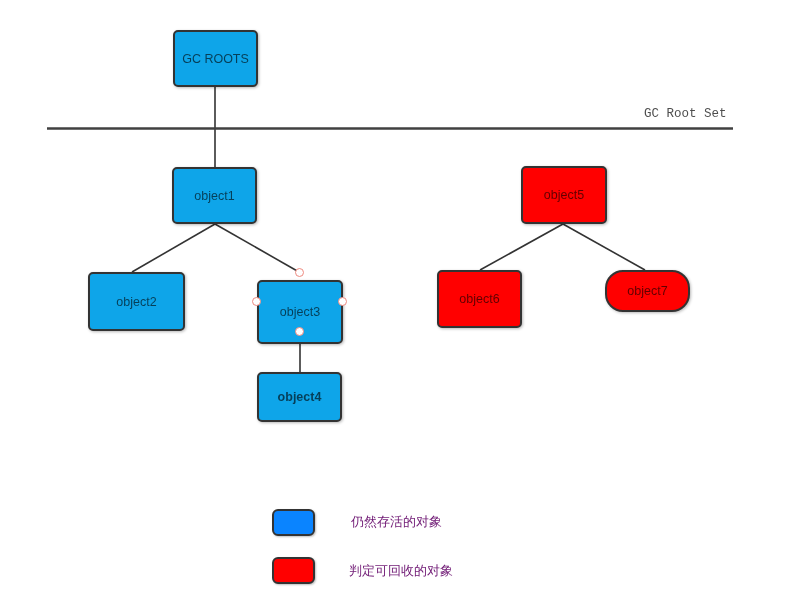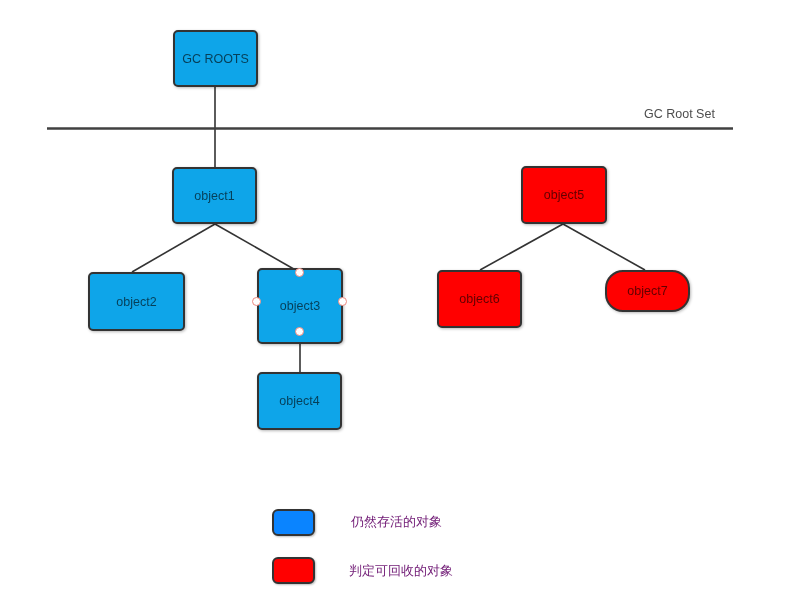--- a/index.html
+++ b/index.html
@@ -37,20 +37,21 @@
   }
   .node.alive { background: #0ea5e9; }
   .node.recyclable { background: #ff0000; text-align: right; }
   .sep-label {
     position: absolute;
     left: 644px;
     top: 107px;
     font-size: 12.5px;
     color: #4d4d4d;
     white-space: nowrap;
+    font-family: Liberation Mono, monospace;
   }
   .handle {
     position: absolute;
     width: 7px;
     height: 7px;
     background: #ffffff;
     border: 1.5px solid #ee8a80;
     border-radius: 50%;
     box-sizing: content-box;
   }
@@ -96,23 +97,23 @@
   </svg>
 
   <div class="sep-label">GC Root Set</div>
 
   <div class="node alive" style="left:173px; top:30px; width:85px; height:57px;">GC ROOTS</div>
 
   <div class="node alive" style="left:172px; top:167px; width:85px; height:57px;">object1</div>
 
   <div class="node alive" style="left:88px; top:272px; width:97px; height:59px;">object2</div>
 
-  <div class="node alive" style="left:257px; top:268px; width:86px; height:76px;">object3</div>
+  <div class="node alive" style="left:257px; top:280px; width:86px; height:64px;">object3</div>
 
-  <div class="node alive" style="left:257px; top:372px; width:85px; height:58px;">object4</div>
+  <div class="node alive" style="left:257px; top:372px; width:85px; height:50px;font-weight:bold;">object4</div>
 
   <div class="node recyclable" style="left:521px; top:166px; width:86px; height:58px;">object5</div>
 
   <div class="node recyclable" style="left:437px; top:270px; width:85px; height:58px;">object6</div>
 
   <div class="node recyclable" style="left:605px; top:270px; width:85px; height:42px;border-radius:18px;">object7</div>
 
   <div class="handle" style="left:295px; top:268px;"></div>
   <div class="handle" style="left:252px; top:297px;"></div>
   <div class="handle" style="left:338px; top:297px;"></div>

